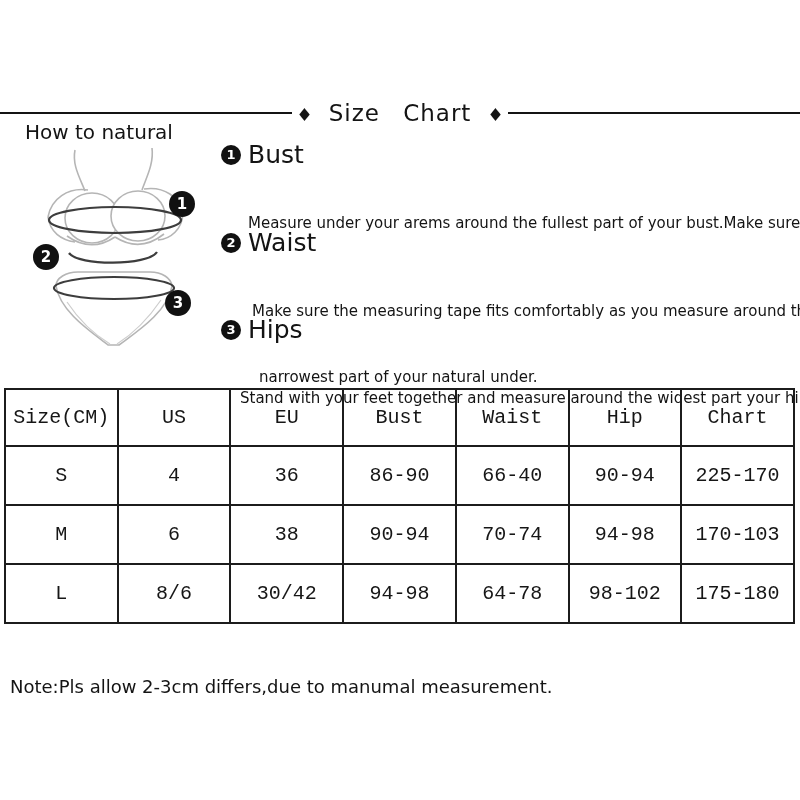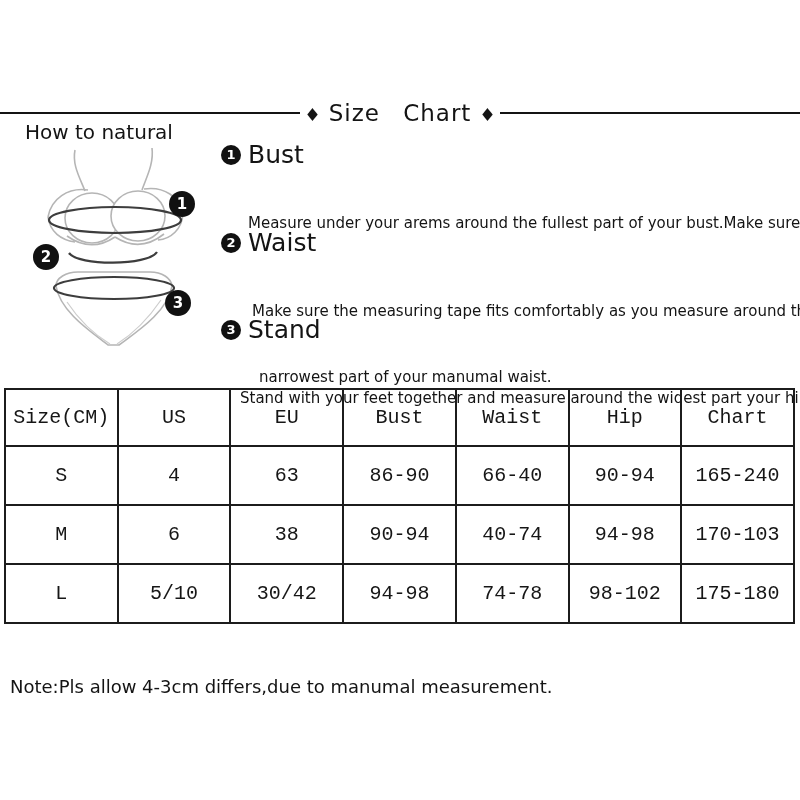--- a/index.html
+++ b/index.html
@@ -15,21 +15,21 @@
     position:absolute;top:99px;left:0;width:800px;height:28px;
     display:flex;align-items:center;
   }
   .rule-line{flex:1;height:2px;background:#141414;}
   .diamond{
     font-size:17px;line-height:1;transform:scaleX(.8);
     margin:0 6px;color:#141414;
   }
   .page-title{
     font-size:23px;letter-spacing:1px;word-spacing:15px;
-    margin:0 4px;white-space:nowrap;
+    margin:0 12px;white-space:nowrap;
   }
 
   
   .howto-title{position:absolute;left:25px;top:120px;font-size:20px;}
 
   .figure{position:absolute;left:15px;top:140px;width:205px;height:210px;}
 
   
   .section{position:absolute;left:221px;width:568px;}
   .sec-head{display:flex;align-items:center;gap:7px;font-size:25px;line-height:30px;}
@@ -131,70 +131,70 @@
     </div>
   </div>
 
   <div class="section sec-waist" style="top:228px;">
     <div class="sec-head">
       <span class="badge">2</span>
       <span>Waist</span>
     </div>
     <div class="para">
       <div class="line">Make sure the measuring tape fits comfortably as you measure around the</div>
-      <div class="line">narrowest part of your manumal waist.</div>
+      <div class="line">narrowest part of your natural under.</div>
     </div>
   </div>
 
   <div class="section sec-hips" style="top:315px;">
     <div class="sec-head">
       <span class="badge">3</span>
-      <span>Stand</span>
+      <span>Hips</span>
     </div>
     <div class="para">
       <div class="line">Stand with your feet together and measure around the widest part your hips.</div>
     </div>
   </div>
 
   <table class="size-table">
     <tbody>
       <tr class="head">
         <td>Size(CM)</td>
         <td>US</td>
         <td>EU</td>
         <td>Bust</td>
         <td>Waist</td>
         <td>Hip</td>
         <td>Chart</td>
       </tr>
       <tr>
         <td>S</td>
         <td>4</td>
-        <td>63</td>
+        <td>36</td>
         <td>86-90</td>
         <td>66-40</td>
         <td>90-94</td>
-        <td>165-240</td>
+        <td>225-170</td>
       </tr>
       <tr>
         <td>M</td>
         <td>6</td>
         <td>38</td>
         <td>90-94</td>
-        <td>40-74</td>
+        <td>70-74</td>
         <td>94-98</td>
         <td>170-103</td>
       </tr>
       <tr>
         <td>L</td>
-        <td>5/10</td>
+        <td>8/6</td>
         <td>30/42</td>
         <td>94-98</td>
-        <td>74-78</td>
+        <td>64-78</td>
         <td>98-102</td>
         <td>175-180</td>
       </tr>
     </tbody>
   </table>
 
-  <div class="note">Note:Pls allow 4-3cm differs,due to manumal measurement.</div>
+  <div class="note">Note:Pls allow 2-3cm differs,due to manumal measurement.</div>
 
 </div>
 
 </body></html>

